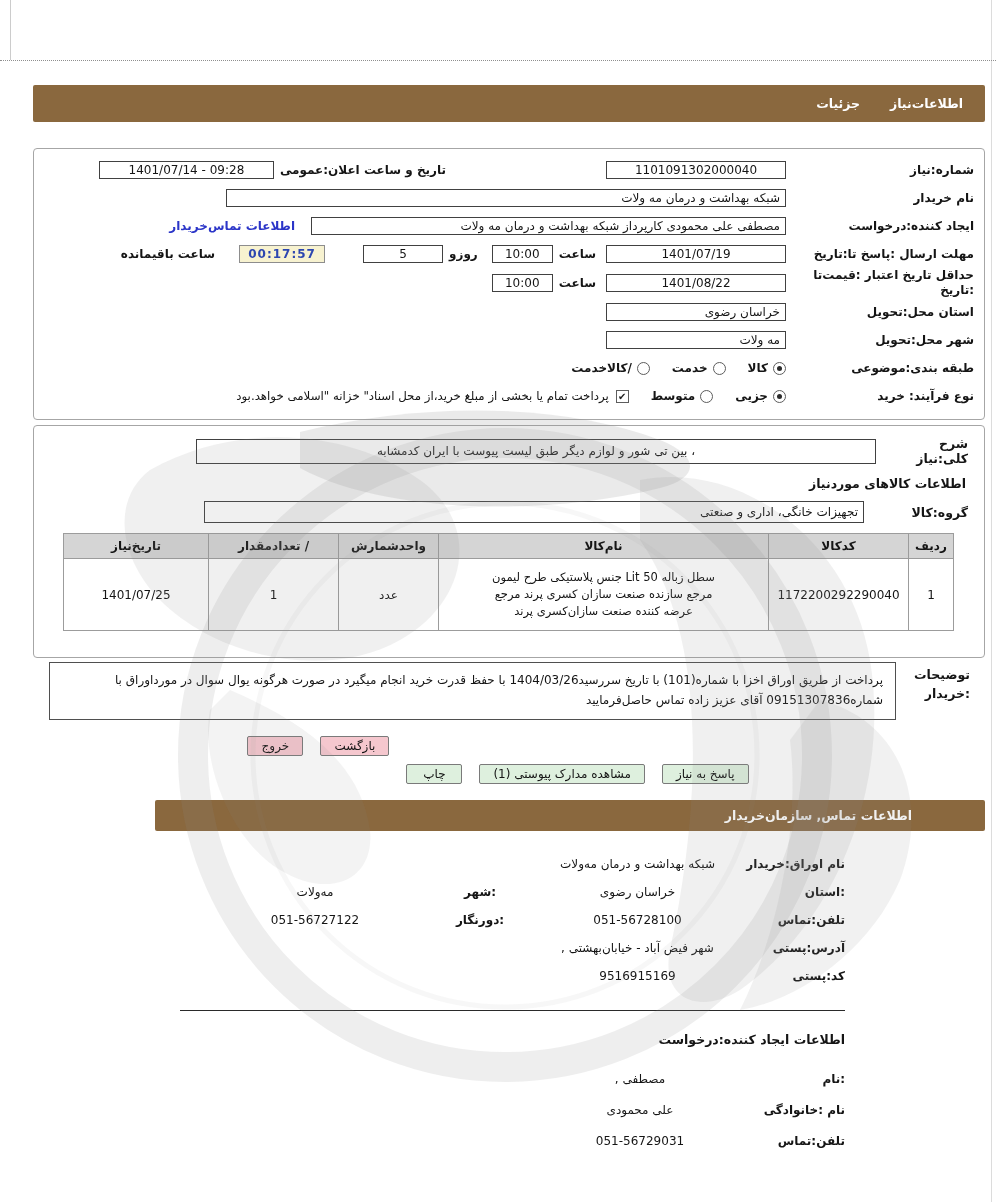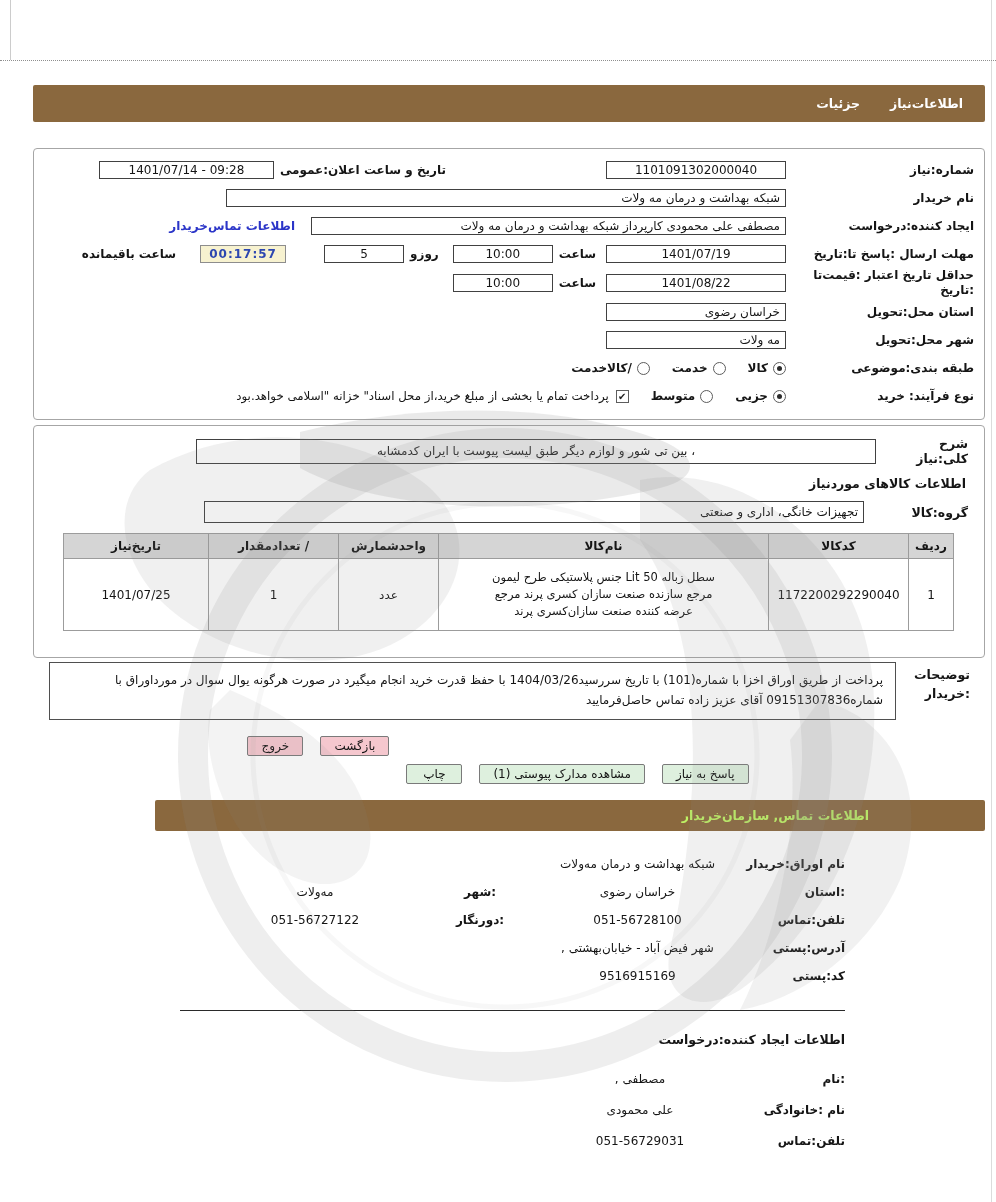--- a/index.html
+++ b/index.html
@@ -27,21 +27,21 @@
   .frow.tall { height:30px; }
   .flbl { flex:none; width:188px; text-align:right; font-weight:bold; font-size:12px; line-height:1.25; }
   .lbl2 { font-weight:bold; font-size:12px; margin:0 10px 0 6px; white-space:nowrap; }
 
   .inp {
     flex:none; border:1px solid #414141; background:#fff; height:18px;
     display:flex; align-items:center; padding:0 5px; font-size:12px; overflow:hidden; white-space:nowrap;
   }
   .inp.c { justify-content:center; }
   .inp.r { justify-content:flex-start; }
-  .w180{width:180px} .w175{width:175px} .w560{width:560px} .w475{width:475px} .w85{width:100px} .w80{width:80px}
+  .w180{width:180px} .w175{width:175px} .w560{width:560px} .w475{width:475px} .w85{width:61px} .w80{width:80px}
   .ml150{ margin-left:150px; }
   .mr38{ margin-right:38px; }
   .mr14{ margin-right:14px; }
 
   .linkc { color:var(--link,#2b35c8); font-weight:bold; font-size:12px; margin-right:16px; cursor:pointer; white-space:nowrap; }
 
   .cd {
     width:86px; height:18px; background:var(--countdown-bg,#f7f2d0); border:1px solid #8d8d8d;
     color:var(--countdown-text,#2d47b0); display:flex; align-items:center; justify-content:center;
     font-weight:bold; letter-spacing:1px; margin-left:14px; font-size:12px;
@@ -74,21 +74,21 @@
   .rembox { position:absolute; top:662px; right:100px; width:847px; height:58px; border:1px solid #4f4f4f;
             background:#fff; padding:7px 12px; font-size:12px; text-align:right; line-height:1.7; }
 
   .btnrow { position:absolute; top:736px; right:0; width:100%; display:flex; justify-content:center; gap:17px; }
   .btn { height:20px; min-width:56px; padding:0 13px; display:flex; align-items:center; justify-content:center;
          border:1px solid #7a7a7a; border-radius:2px; font-size:12px; cursor:pointer; white-space:nowrap; }
   .btn.green { background:var(--green-btn,#def0de);margin-top:28px; }
   .btn.pink  { background:var(--pink-btn,#f5c7ce); }
 
   .bar2 { position:absolute; top:800px; right:11px; width:830px; height:31px; background:var(--brown,#8a683e);
-          color:#bef264; font-weight:bold; font-size:12.5px; display:flex; align-items:center; padding-right:116px;
+          color:#ffffff; font-weight:bold; font-size:12.5px; display:flex; align-items:center; padding-right:73px;
           border-radius:2px; }
 
   .contact { position:absolute; top:850px; right:151px; width:640px; }
   .crow { display:grid; grid-template-columns:115px 185px 130px 200px; height:28px; align-items:center; }
   .clbl { font-weight:bold; text-align:right; font-size:12px; white-space:nowrap; }
   .clbl-c { font-weight:bold; text-align:center; font-size:12px; white-space:nowrap; }
   .cval { text-align:center; font-size:12px; white-space:nowrap; }
 
   .divider { position:absolute; top:1010px; right:151px; width:665px; border-top:1px solid #2a2a2a; }
 

